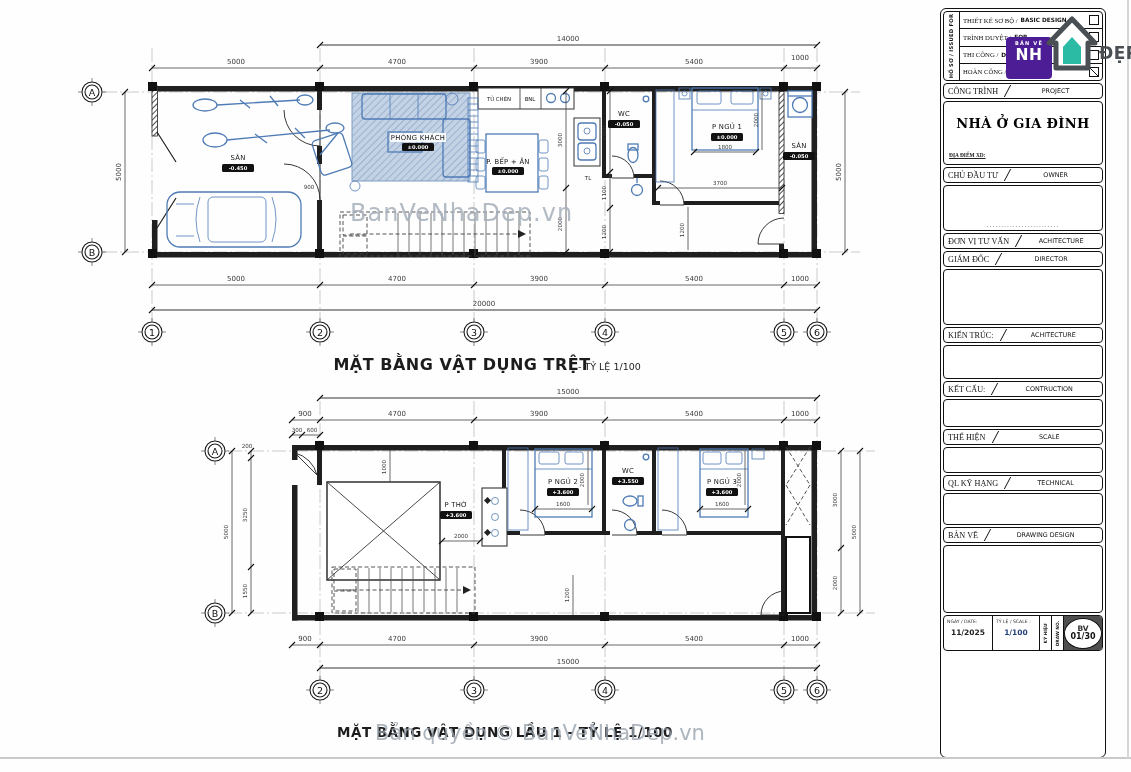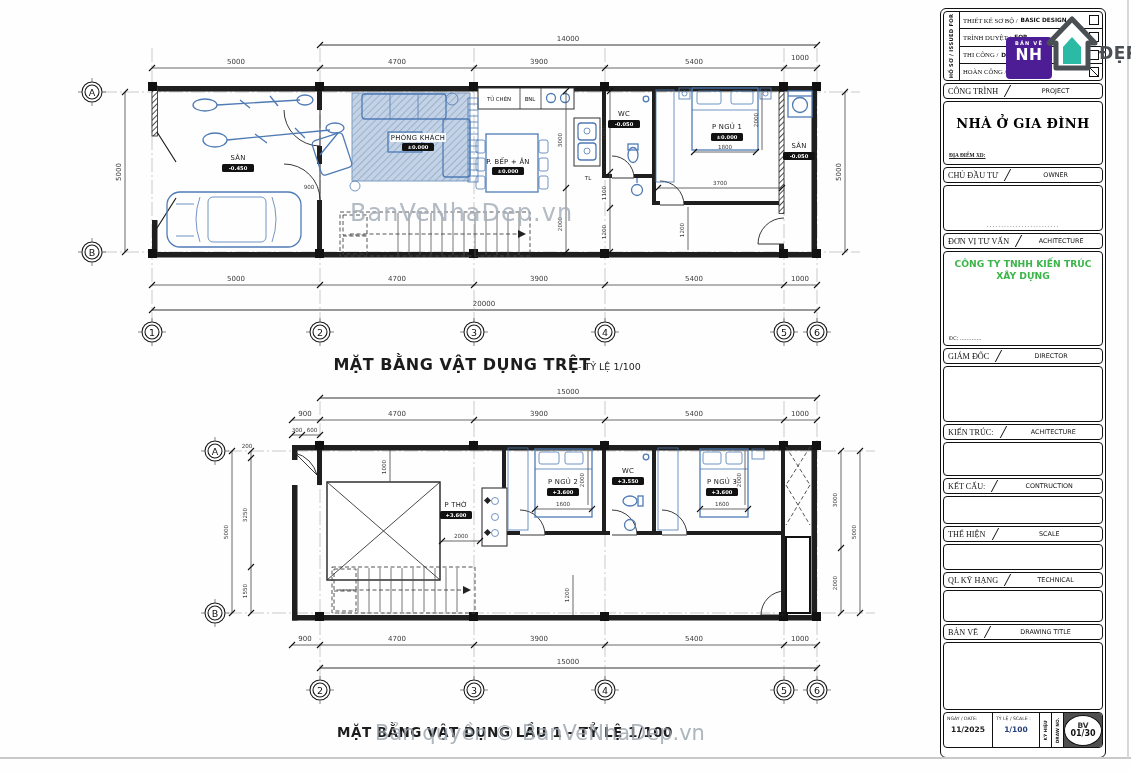--- a/index.html
+++ b/index.html
@@ -699,24 +699,20 @@
   </div>
   <div class="tb-sect" style="height:46px;">
     <div class="dots">.........................</div>
   </div>
 
   <div class="tb-h">
     <span class="vn">ĐƠN VỊ TƯ VẤN</span>
     <span class="sl"></span>
     <span class="en">ACHITECTURE</span>
   </div>
-  <div class="tb-sect" style="height:95px;">
-    <div class="company">CÔNG TY TNHH KIẾN TRÚC XÂY DỰNG</div>
-    <div class="dc">ĐC: .............</div>
-  </div>
 
   <div class="tb-h">
     <span class="vn">GIÁM ĐỐC</span>
     <span class="sl"></span>
     <span class="en">DIRECTOR</span>
   </div>
   <div class="tb-sect" style="height:56px;"></div>
 
   <div class="tb-h">
     <span class="vn">KIẾN TRÚC:</span>
@@ -743,21 +739,21 @@
     <span class="vn">QL KỸ HẠNG</span>
     <span class="sl"></span>
     <span class="en">TECHNICAL</span>
   </div>
   <div class="tb-sect" style="height:32px;"></div>
 
 
   <div class="tb-h">
     <span class="vn">BẢN VẼ</span>
     <span class="sl"></span>
-    <span class="en">DRAWING TITLE</span>
+    <span class="en">DRAWING DESIGN</span>
   </div>
   <div class="tb-sect" style="height:68px;"></div>
 
   <div class="tb-bottom">
     <div class="cell" style="width:52px;">
       <div class="lbl">NGÀY / DATE:</div>
       <div class="val">11/2025</div>
     </div>
     <div class="cell" style="width:50px;">
       <div class="lbl">TỶ LỆ / SCALE :</div>

